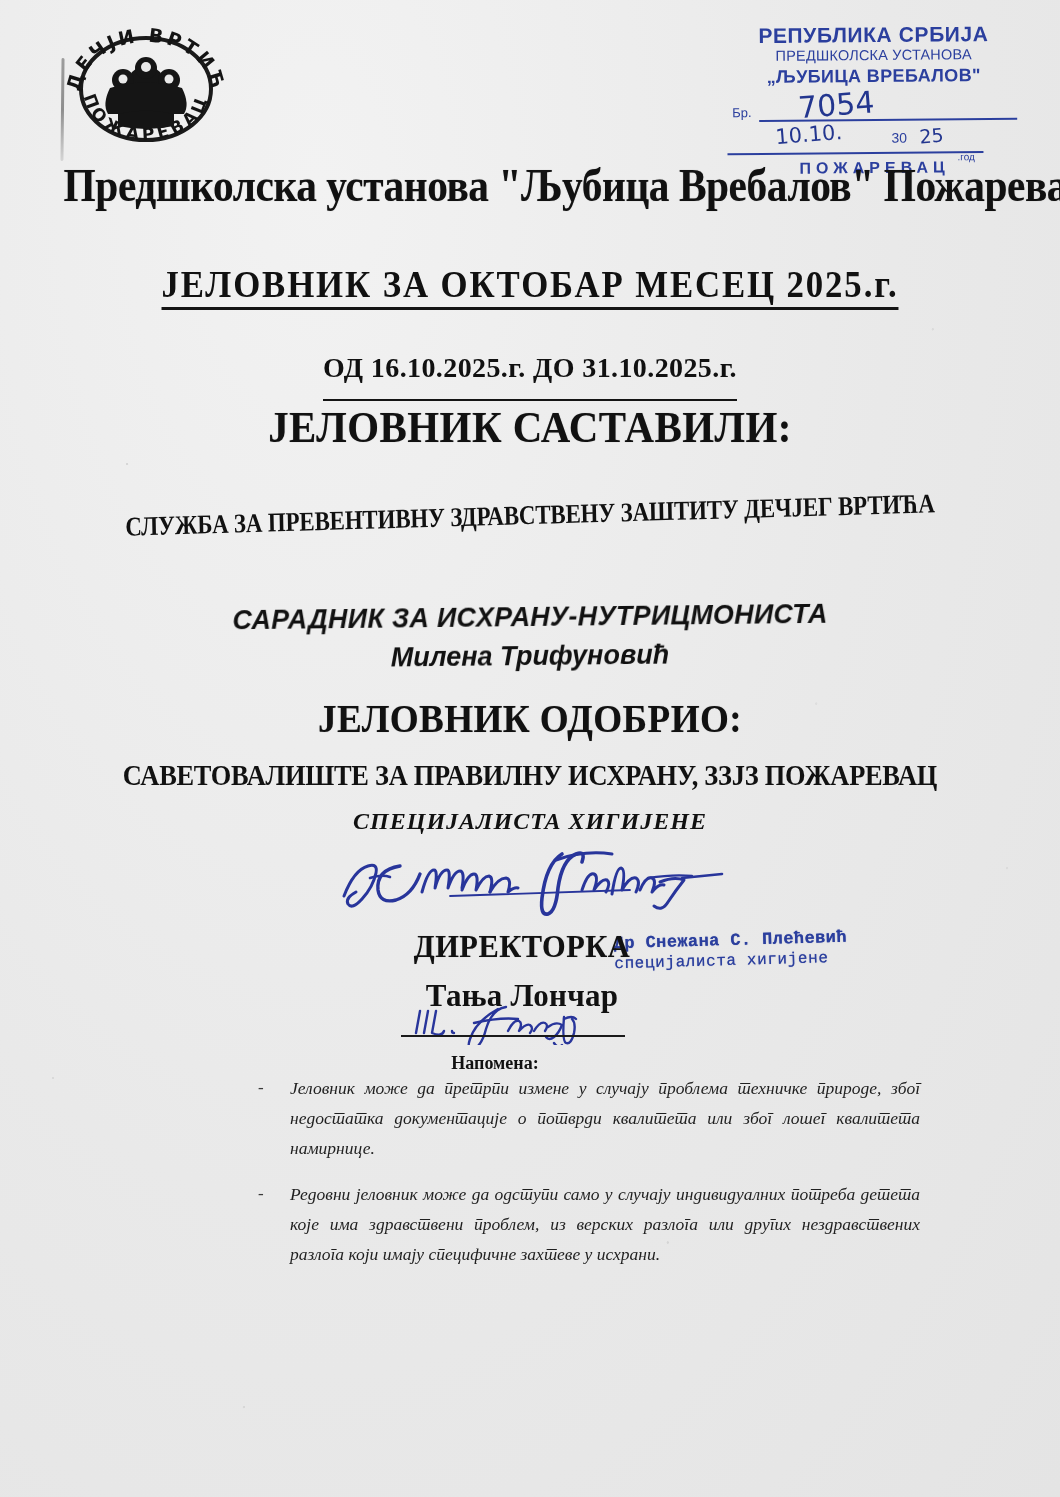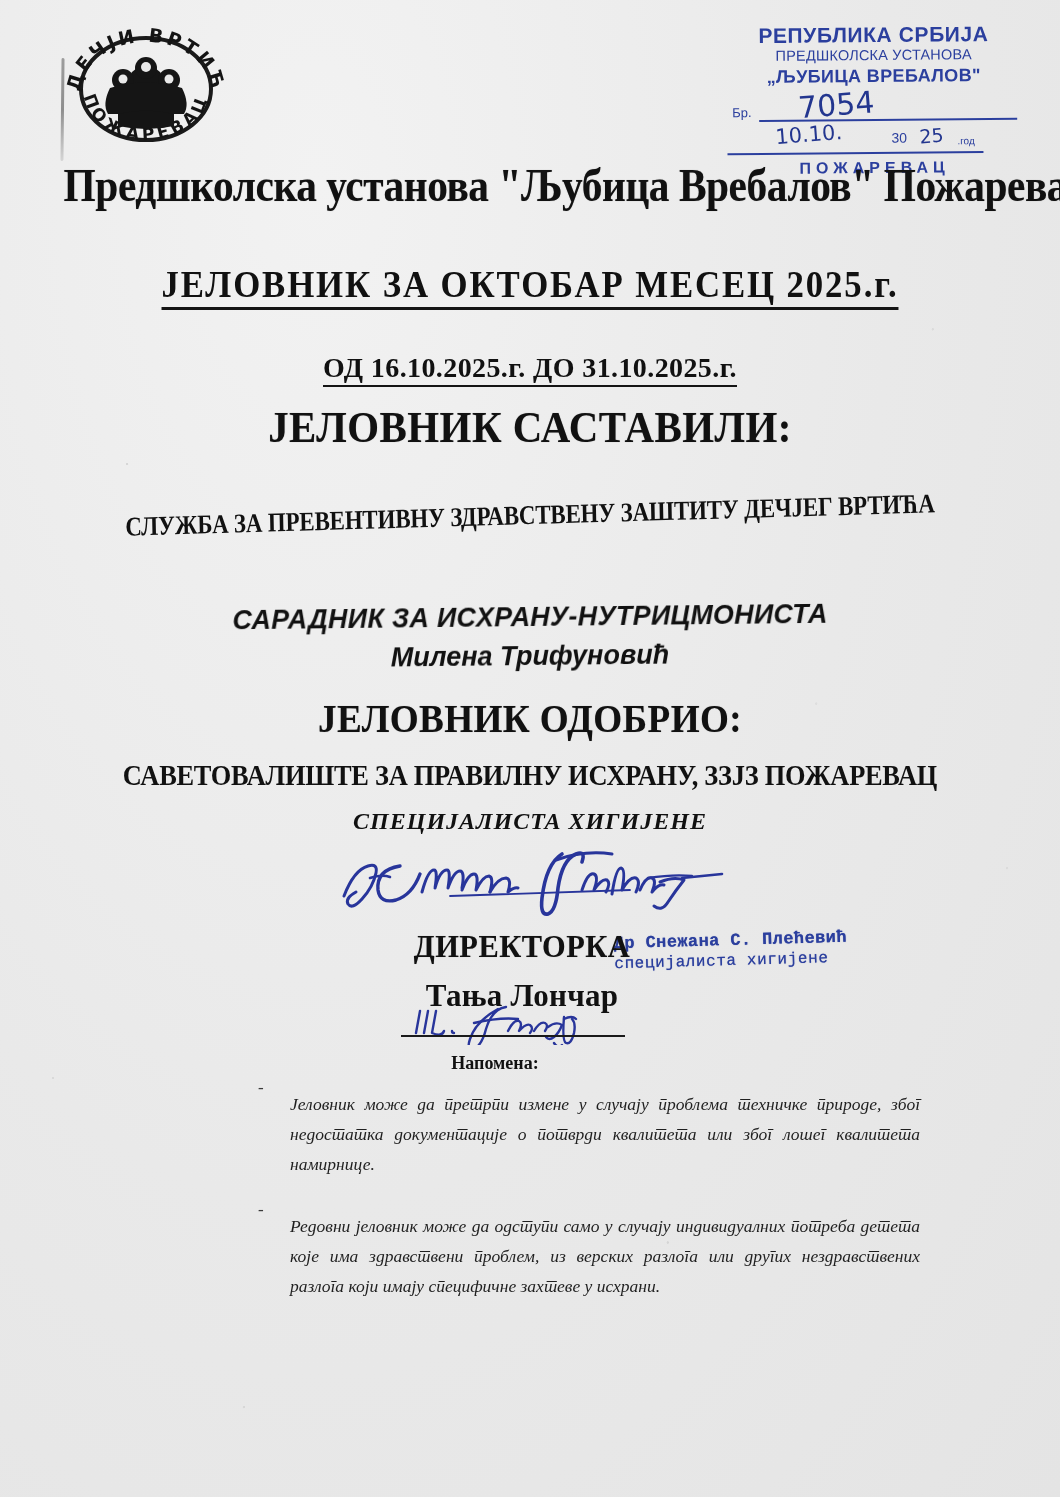--- a/index.html
+++ b/index.html
@@ -91,21 +91,21 @@
     position:absolute;left:52px;top:-6px;font-size:21px;
   }
   .stamp .yr{
     position:absolute;left:168px;top:2px;font-size:14px;color:#2b3f9e;
     font-family:"Liberation Sans",sans-serif;transform:none;
   }
   .stamp .yrnum{
     position:absolute;left:196px;top:-3px;font-size:19px;
   }
   .stamp .god{
-    position:absolute;left:234px;top:8px;font-size:10px;color:#2b3f9e;
+    position:absolute;left:234px;top:24px;font-size:10px;color:#2b3f9e;
     font-family:"Liberation Sans",sans-serif;transform:none;letter-spacing:0;
   }
 
   
   .org-title{
     position:absolute;left:0;right:0;top:158px;text-align:center;
     font-family:"Liberation Serif", serif;
     font-weight:700;font-size:47px;
     transform:scaleX(.88);
     letter-spacing:-0.5px;
@@ -116,21 +116,21 @@
     position:absolute;left:0;right:0;top:263px;text-align:center;
     font-weight:700;font-size:37px;letter-spacing:2px;
     transform:scaleX(.94);
   }
   .menu-title u{text-decoration:none;border-bottom:3px solid #141414;padding-bottom:2px;}
 
   .date-range{
     position:absolute;left:0;right:0;top:352px;text-align:center;
     font-weight:700;font-size:28px;letter-spacing:.4px;
   }
-  .date-range u{text-decoration:none;border-bottom:2.5px solid #141414;padding-bottom:2px;}
+  .date-range u{text-decoration:none;border-bottom:2.5px solid #141414;padding-bottom:16px;}
 
   .compiled-by{
     position:absolute;left:0;right:0;top:402px;text-align:center;
     font-weight:700;font-size:44px;letter-spacing:.5px;
     transform:scaleX(.93);
     text-shadow:0 0 1px rgba(0,0,0,.3);
   }
 
   .service-line{
     position:absolute;left:0;right:0;top:500px;text-align:center;
@@ -227,21 +227,20 @@
     flex:0 0 auto;width:10px;
     font-size:17px;font-style:italic;color:#3a3a3a;line-height:1.72;
   }
   .note-text{
     flex:1 1 auto;
     font-style:italic;
     font-size:17.5px;
     line-height:1.72;
     text-align:justify;
     color:#1f1f1f;
-    margin-top:16px;
   }
 </style>
 </head>
 <body>
 
 <div class="page">
   <div class="noise"></div>
   <div class="scan-streak"></div>
 
   <div class="logo">

